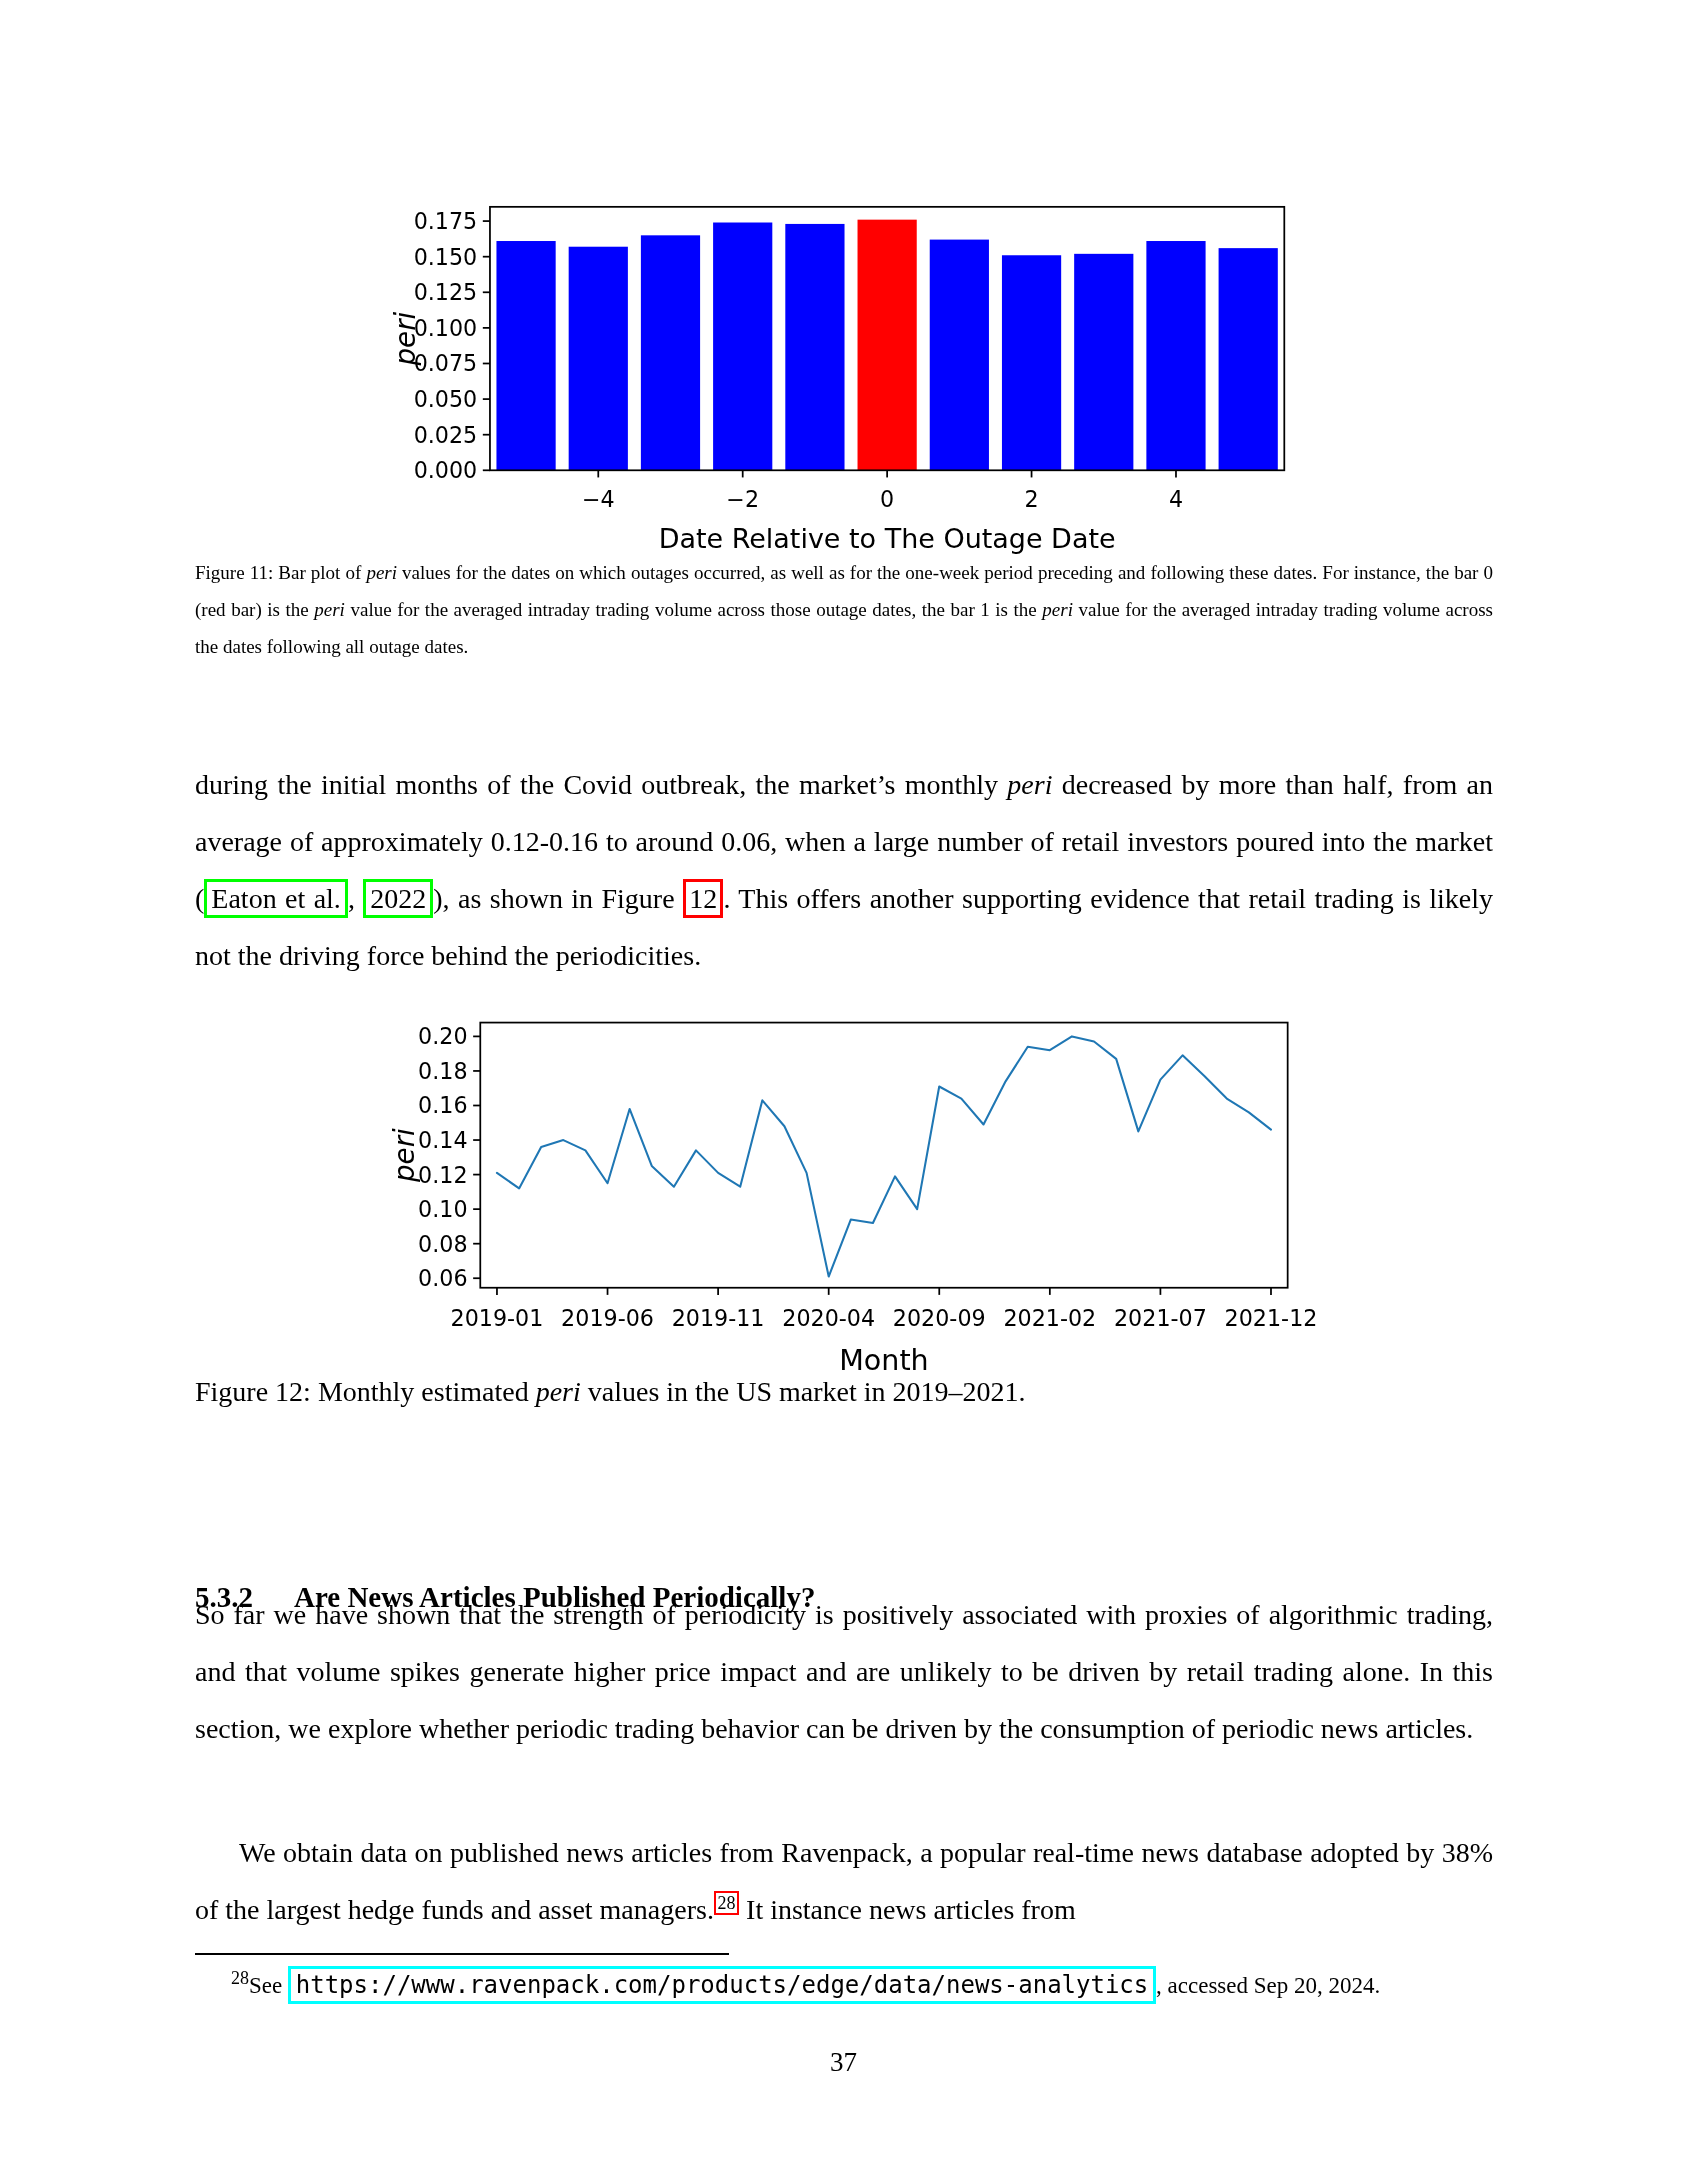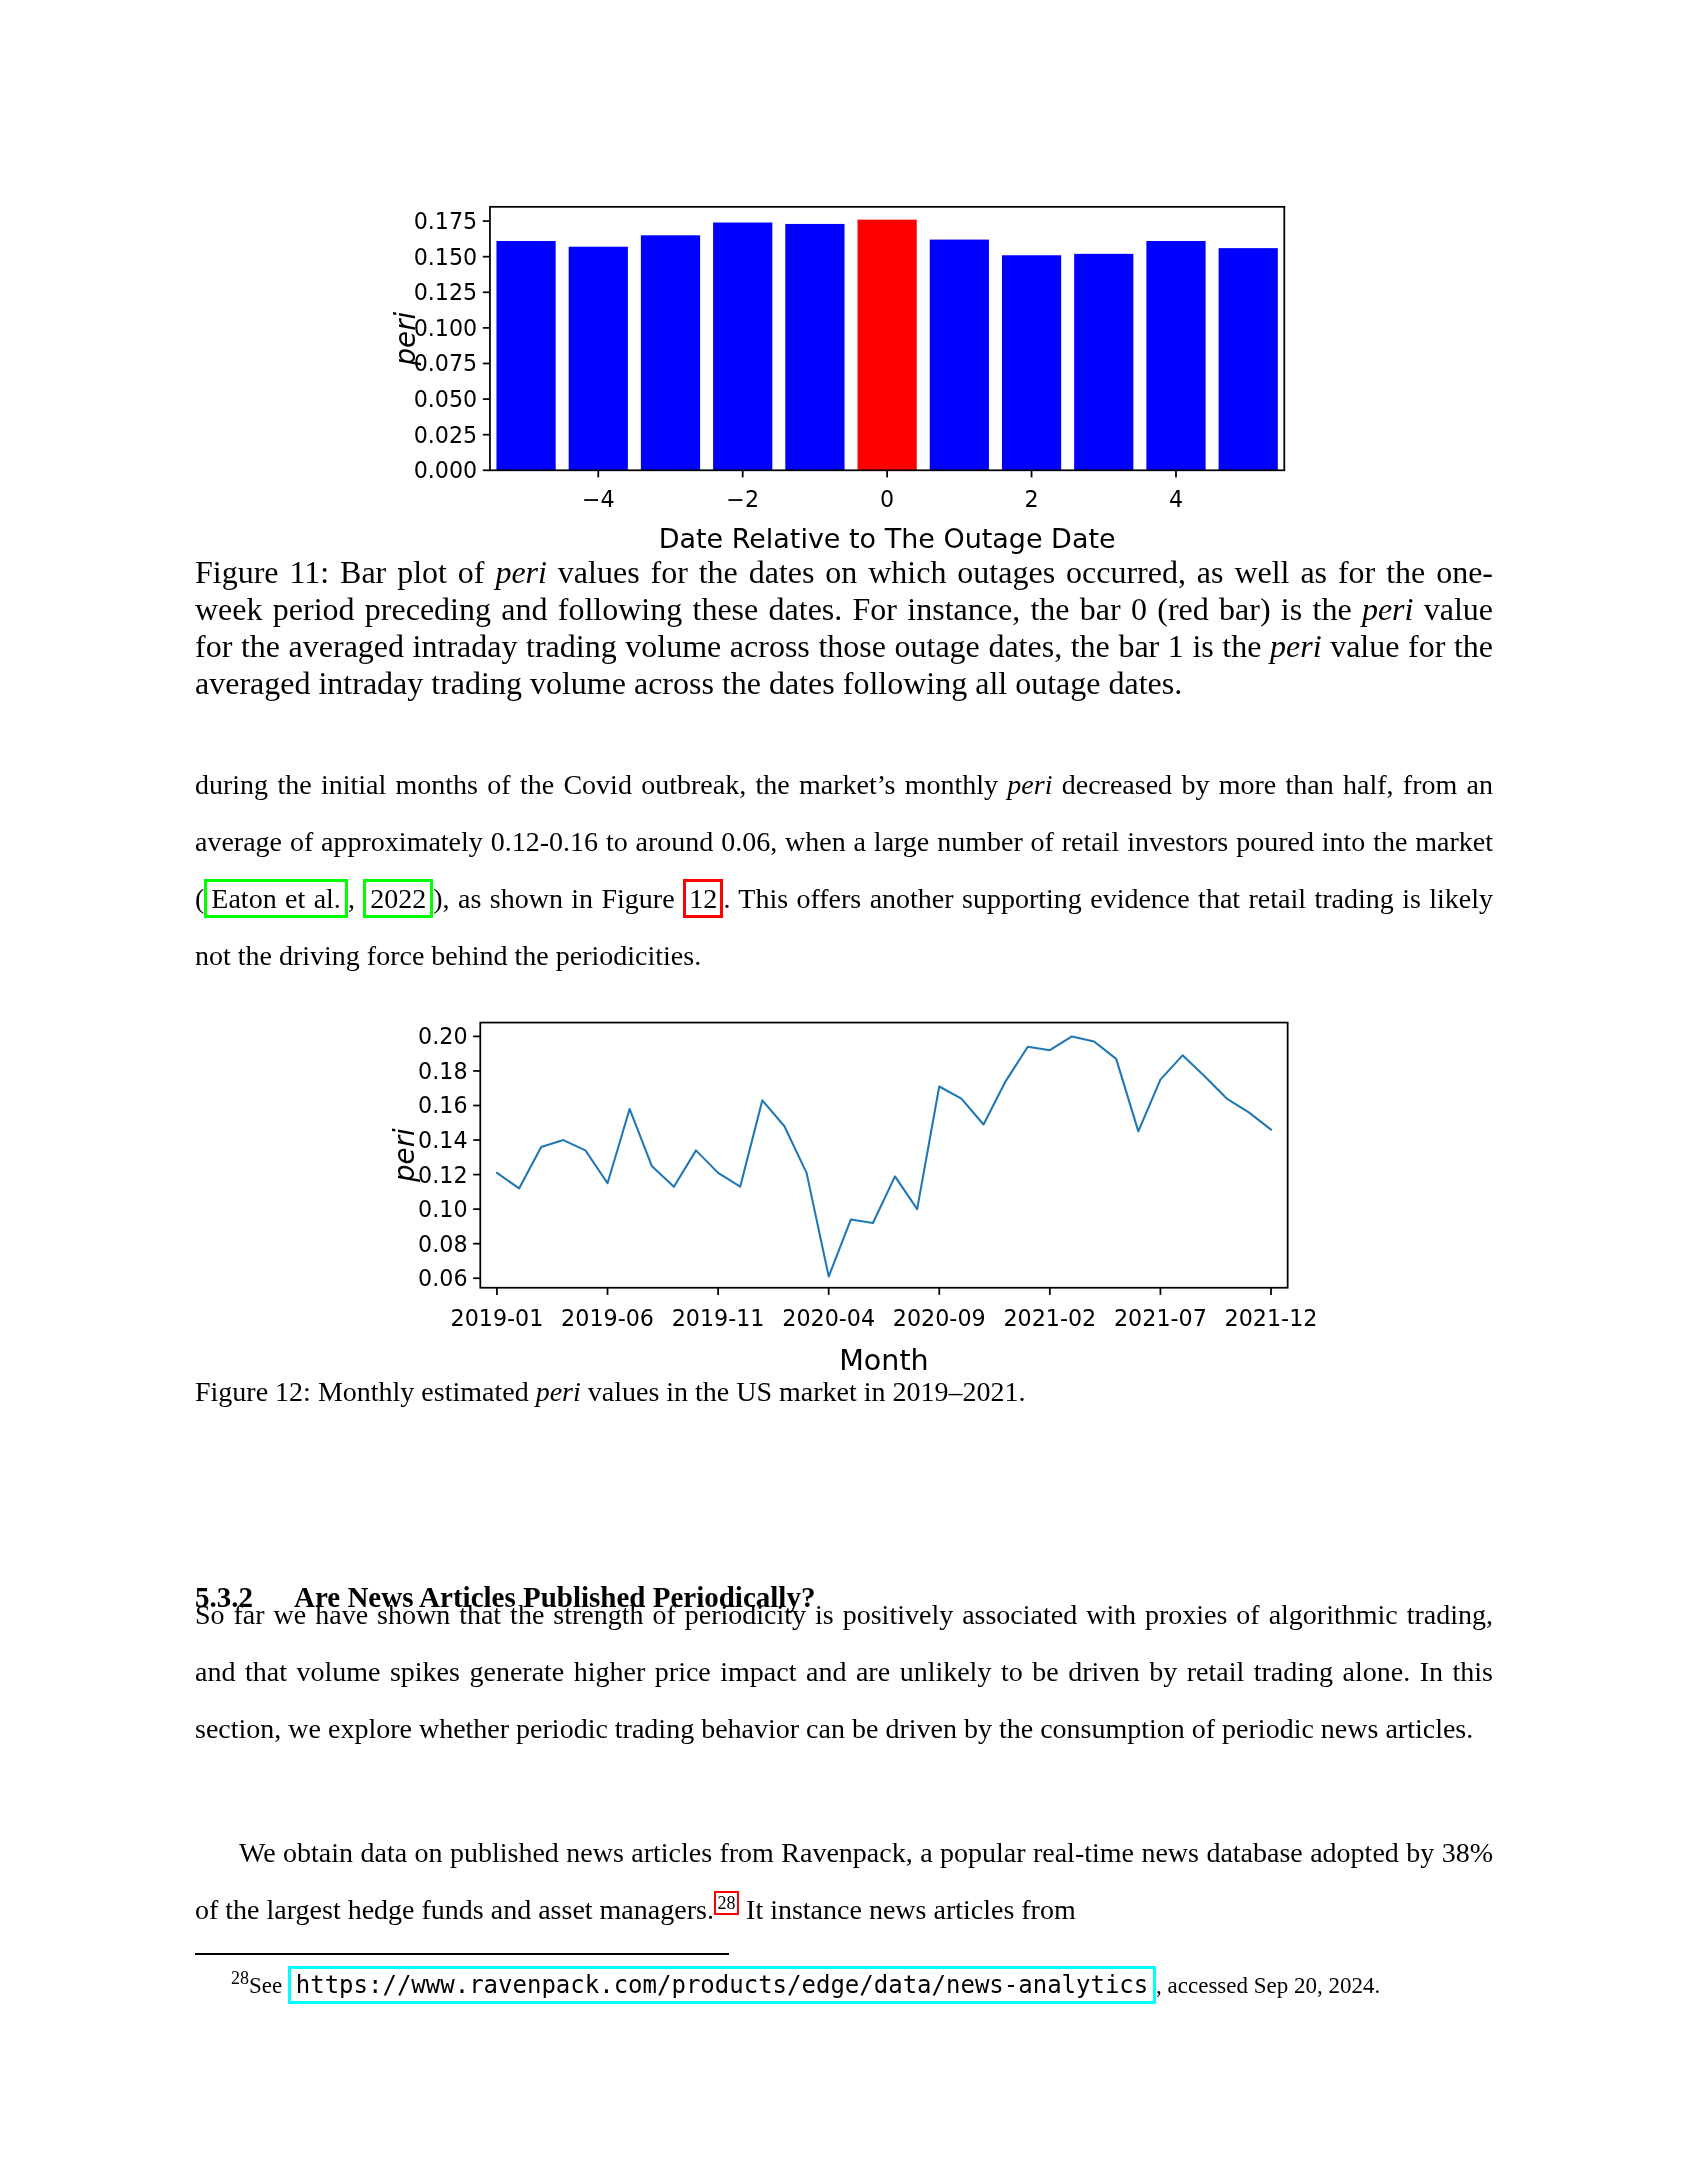--- a/index.html
+++ b/index.html
@@ -4,21 +4,21 @@
 <style>
   html,body { margin:0; padding:0; background:#888; }
   .page {
     position:relative; width:1687px; height:2183px; background:#ffffff;
     font-family:"Liberation Serif","DejaVu Serif",serif; color:#000000;
     margin:0 auto; overflow:hidden;
   }
   .abs { position:absolute; }
   .textcol { left:195px; width:1298px; }
   .body-par { font-size:28px; line-height:57px; text-align:justify; }
-  .caption { font-size:32px; line-height:37px; text-align:justify; }
+  .caption { font-size:19px; line-height:37px; text-align:justify; }
   .caption-center { font-size:28px; text-align:left; }
   .em { font-style:italic; }
   .heading { font-size:29px; font-weight:bold; }
   .heading-num { margin-right:41px; }
   .box-green { border:3.2px solid #00ff00; padding:0.8px 4px; }
   .box-red   { border:3.2px solid #ff0000; padding:0.8px 3.2px; }
   .box-cyan  { border:3.2px solid #00ffff; padding:2.4px 4.8px; }
   sup.fnref  { font-size:18px; line-height:0; vertical-align:super; }
   sup.fnref-boxed { font-size:18px; line-height:0; vertical-align:super;
                     border:2.4px solid #ff0000; padding:0 1.6px; }
@@ -140,15 +140,16 @@
   <div class="abs textcol body-par" style="top:1824px; text-indent:44px;">
     <span>We obtain data on published news articles from Ravenpack, a popular real-time news database adopted by 38% of the largest hedge funds and asset managers.</span><sup class="fnref-boxed">28</sup><span> It instance news articles from</span>
   </div>
 
   <div class="abs fnrule" style="left:195px; top:1953px; width:534px;"></div>
 
   <div class="abs textcol footnote" style="top:1967px;">
     <span class="fn-indent"></span><sup class="fnref">28</sup><span>See </span><span class="box-cyan mono">https://www.ravenpack.com/products/edge/data/news-analytics</span><span>, accessed Sep 20, 2024.</span>
   </div>
 
+  <div class="abs pageno" style="top:2047px;">37</div>
 
 </div>
 
 
 </body></html>

